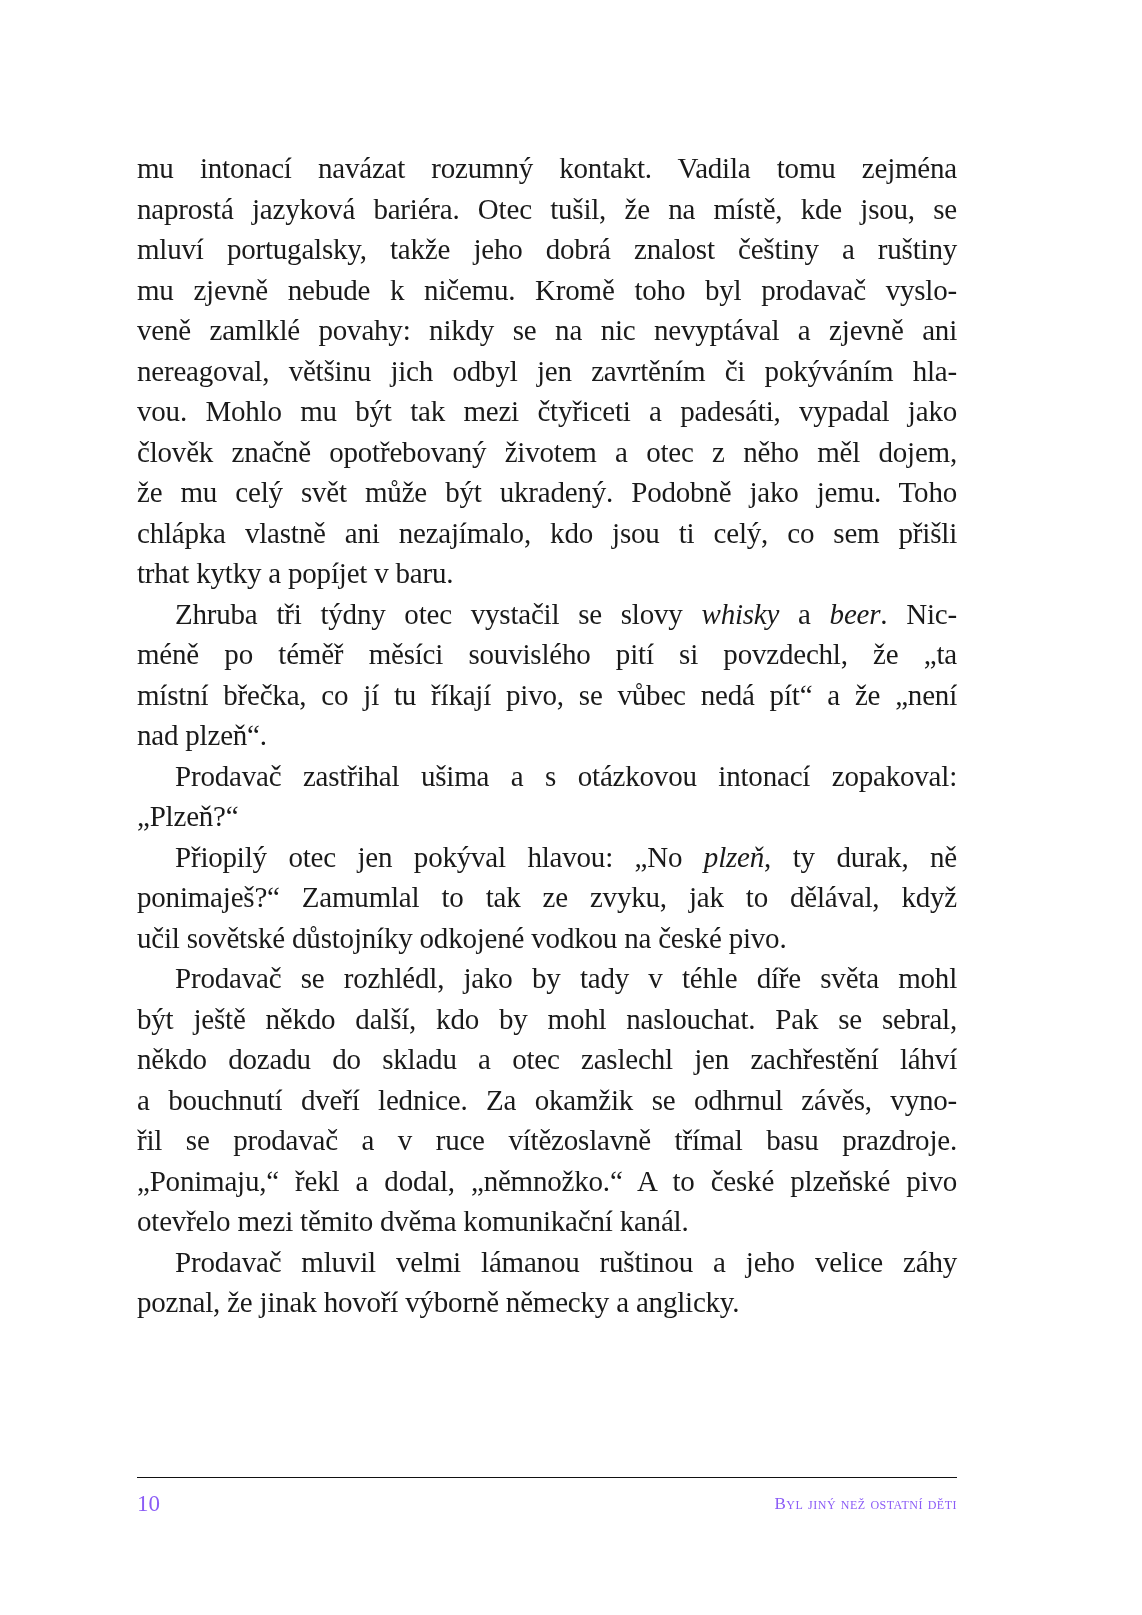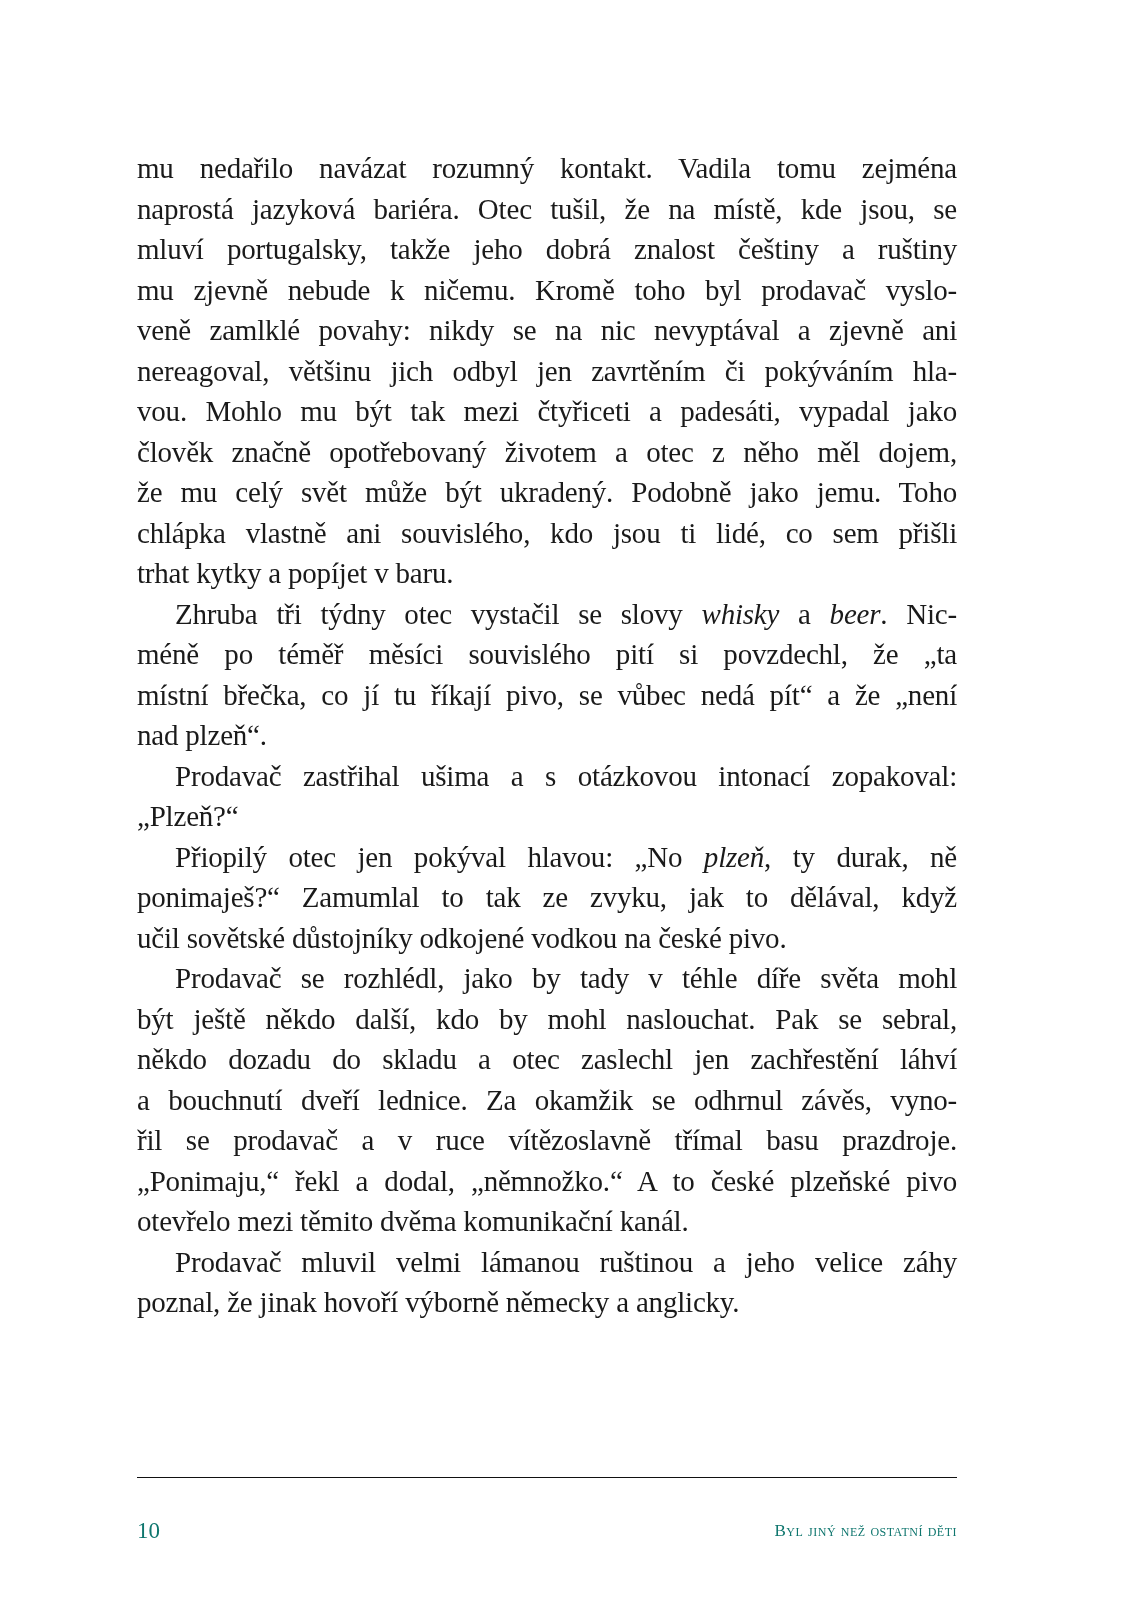--- a/index.html
+++ b/index.html
@@ -58,44 +58,43 @@
   .footer {
     position: absolute;
     left: 137px;
     top: 1486px;
     width: 820px;
     height: 36px;
     display: flex;
     justify-content: space-between;
     align-items: center;
     font-size: 23px;
-    color: #0f766e;
-    margin-top: 27px;
+    color: #8b5cf6;
   }
   .running-head {
     font-variant: small-caps;
     letter-spacing: 0.5px;
     font-size: 17px;
   }
 </style>
 </head>
 <body>
 
 <div class="page">
   <div class="text-block">
-    <span class="line">mu nedařilo navázat rozumný kontakt. Vadila tomu zejména</span>
+    <span class="line">mu intonací navázat rozumný kontakt. Vadila tomu zejména</span>
     <span class="line">naprostá jazyková bariéra. Otec tušil, že na místě, kde jsou, se</span>
     <span class="line">mluví portugalsky, takže jeho dobrá znalost češtiny a ruštiny</span>
     <span class="line">mu zjevně nebude k ničemu. Kromě toho byl prodavač vyslo-</span>
     <span class="line">veně zamlklé povahy: nikdy se na nic nevyptával a zjevně ani</span>
     <span class="line">nereagoval, většinu jich odbyl jen zavrtěním či pokýváním hla-</span>
     <span class="line">vou. Mohlo mu být tak mezi čtyřiceti a padesáti, vypadal jako</span>
     <span class="line">člověk značně opotřebovaný životem a otec z něho měl dojem,</span>
     <span class="line">že mu celý svět může být ukradený. Podobně jako jemu. Toho</span>
-    <span class="line">chlápka vlastně ani souvislého, kdo jsou ti lidé, co sem přišli</span>
+    <span class="line">chlápka vlastně ani nezajímalo, kdo jsou ti celý, co sem přišli</span>
     <span class="line last">trhat kytky a popíjet v baru.</span>
 
     <span class="line indent"><span>Zhruba tři týdny otec vystačil se slovy </span><em>whisky</em><span> a </span><em>beer</em><span>. Nic-</span></span>
     <span class="line">méně po téměř měsíci souvislého pití si povzdechl, že „ta</span>
     <span class="line">místní břečka, co jí tu říkají pivo, se vůbec nedá pít“ a že „není</span>
     <span class="line last">nad plzeň“.</span>
 
     <span class="line indent">Prodavač zastřihal ušima a s otázkovou intonací zopakoval:</span>
     <span class="line last">„Plzeň?“</span>
 

